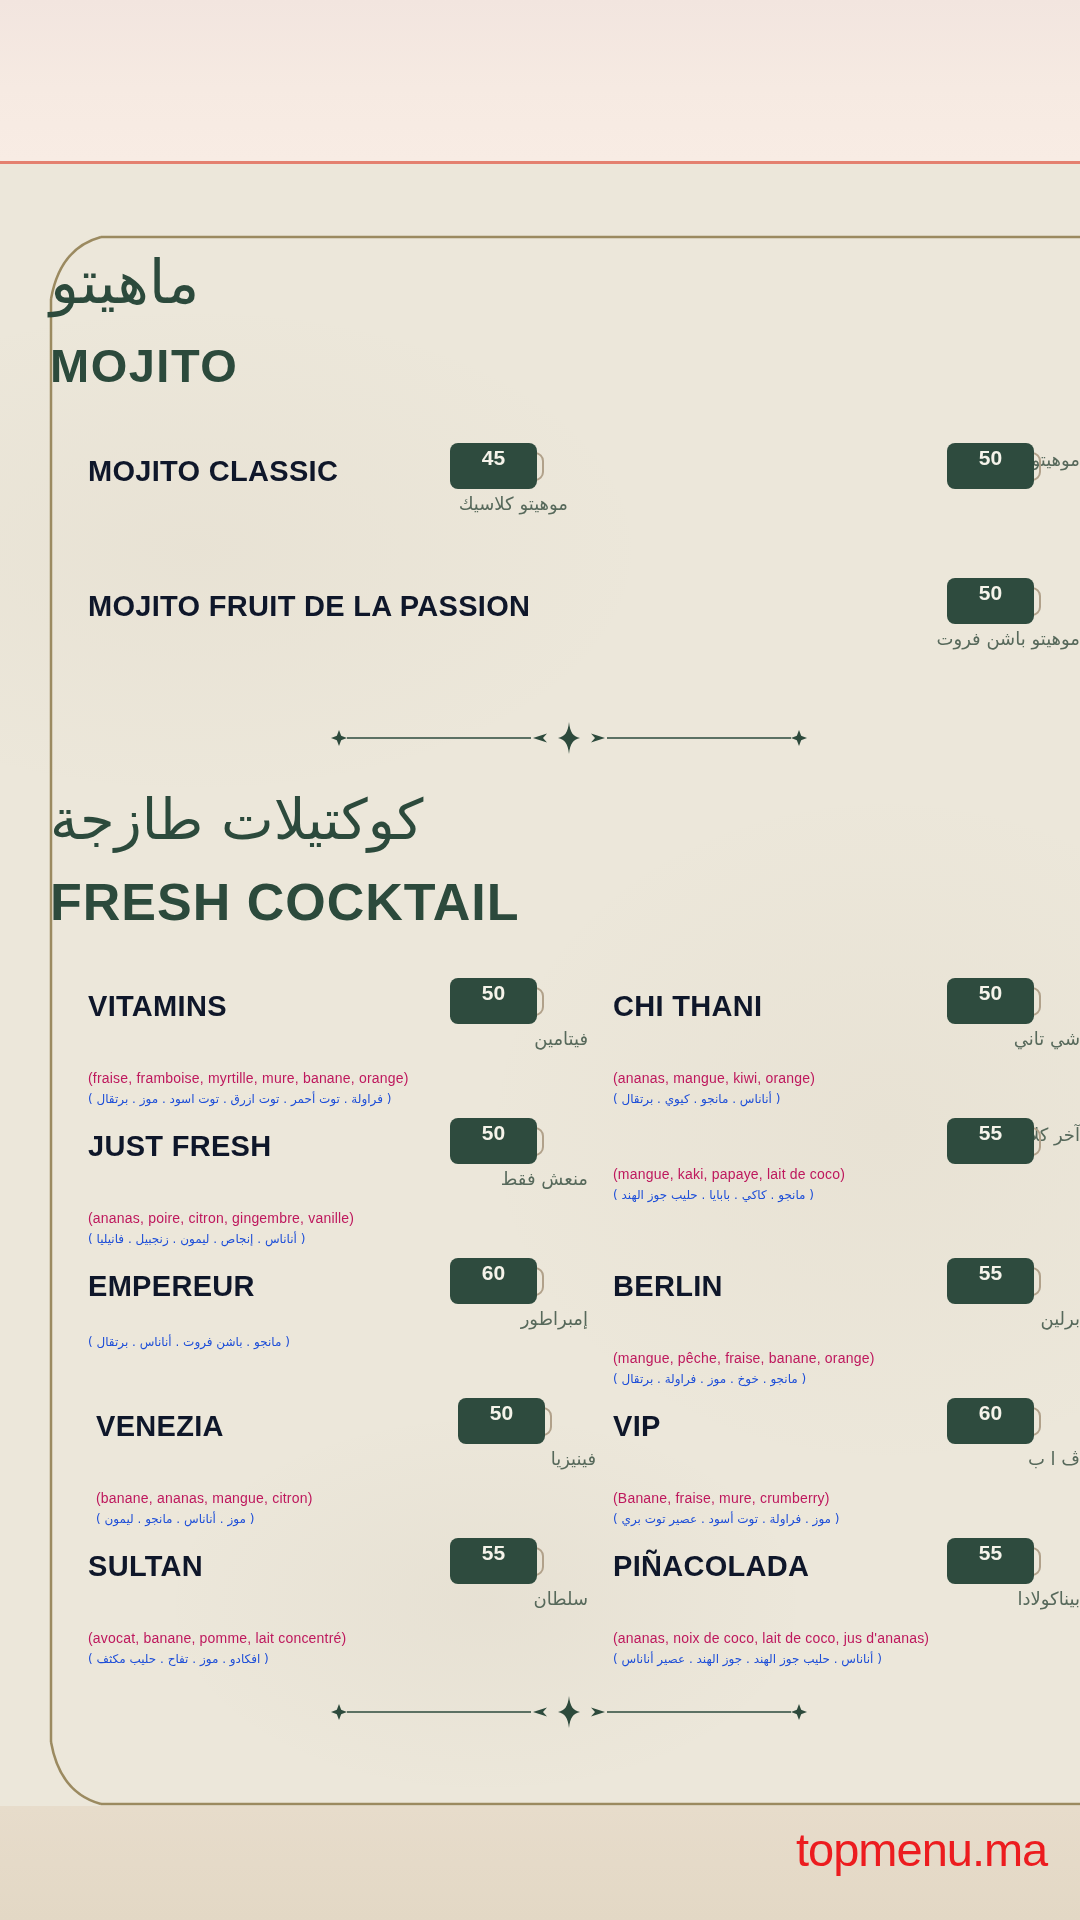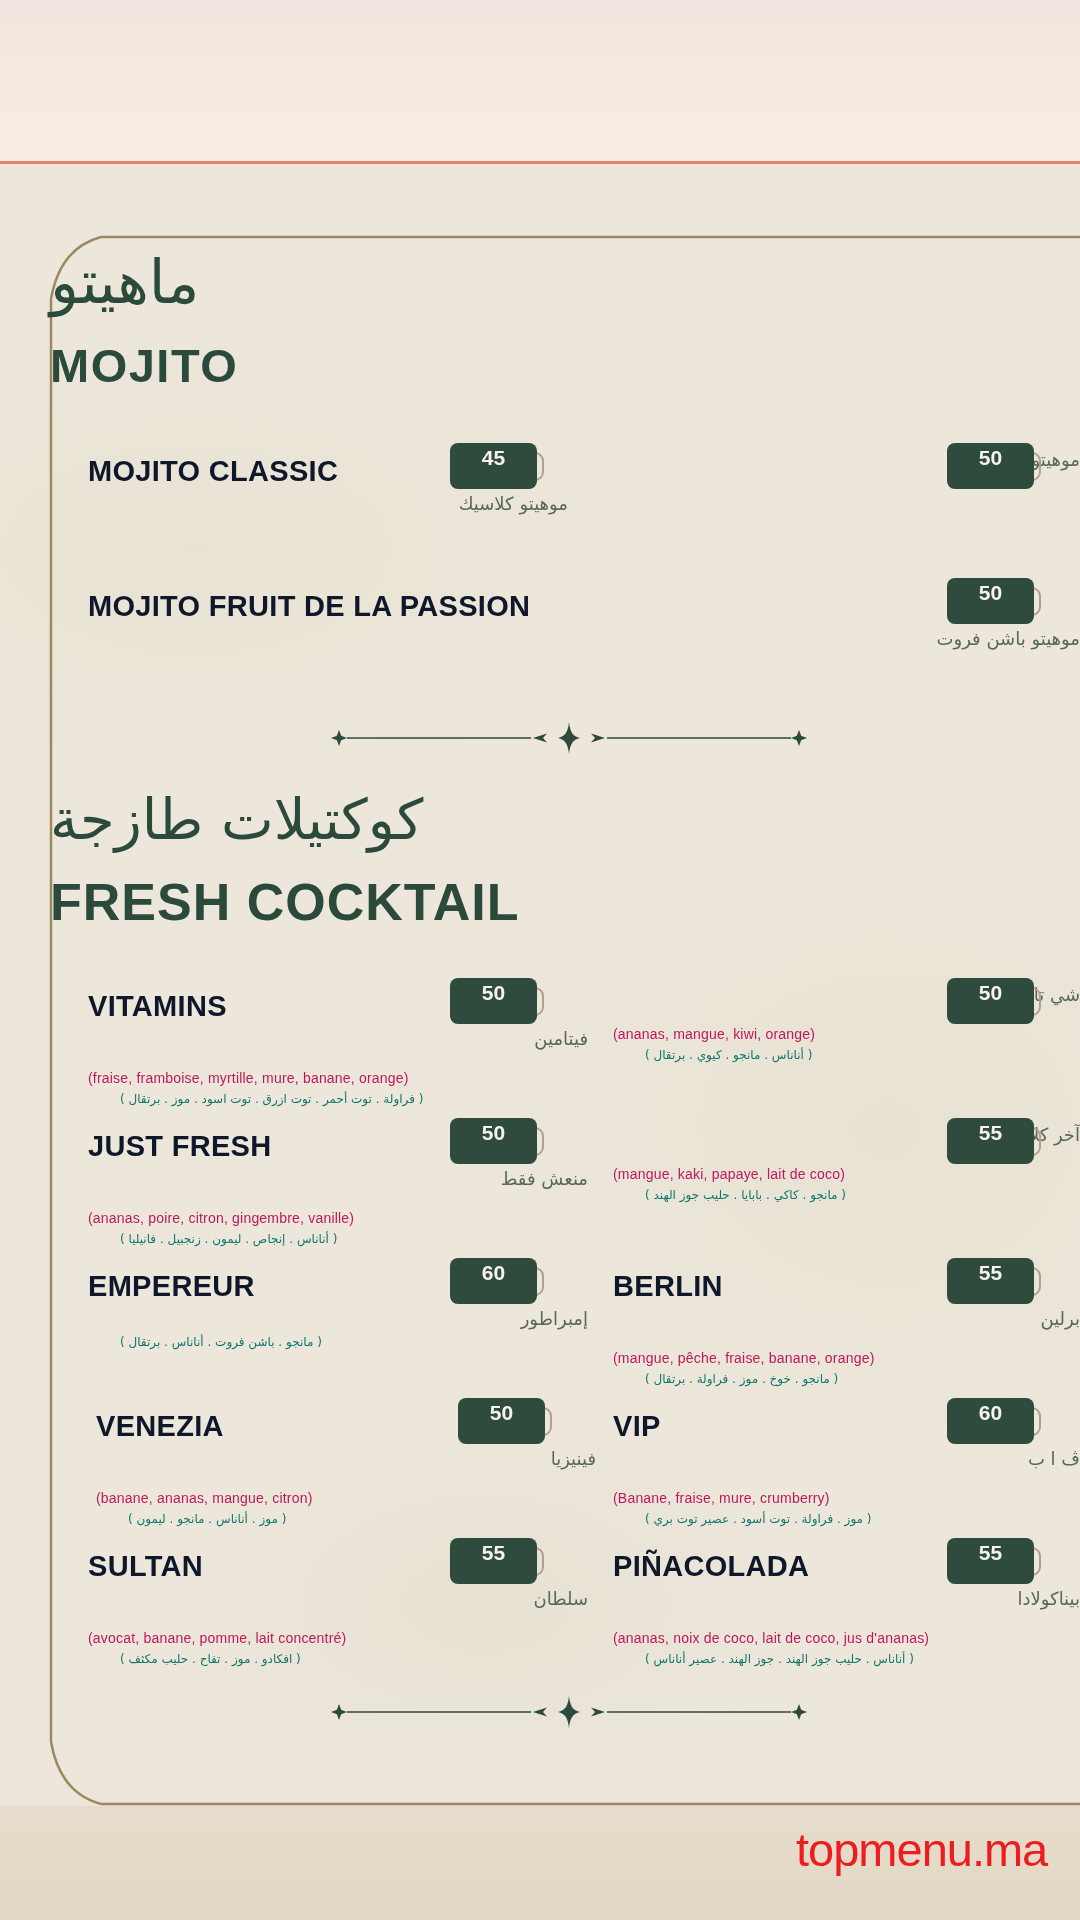--- a/index.html
+++ b/index.html
@@ -26,21 +26,21 @@
   .hdr{position:absolute;left:50px;width:1030px;text-align:left;color:#2c4a3c;}
   .hdr-ar1{top:246px;font-family:"DejaVu Sans",sans-serif;font-size:60px;line-height:1.2;}
   .hdr-en1{top:338px;font-size:47px;font-weight:800;letter-spacing:1.5px;}
   .hdr-ar2{top:786px;font-family:"DejaVu Sans",sans-serif;font-size:56px;line-height:1.2;}
   .hdr-en2{top:872px;font-size:52px;font-weight:800;letter-spacing:1px;}
 
   .cell{position:absolute;}
   .item-title{font-weight:700;font-size:29px;line-height:32px;color:#0f172a;letter-spacing:.3px;margin-top:12px;}
   .item-ar{font-family:"DejaVu Sans",sans-serif;font-size:18px;line-height:24px;color:#57695b;margin-top:5px;direction:rtl;text-align:right;}
   .item-desc{font-size:14px;line-height:19px;color:#be185d;margin-top:18px;letter-spacing:.2px;}
-  .item-desc-ar{font-family:"DejaVu Sans",sans-serif;font-size:12px;line-height:17px;color:#0f766e;margin-top:3px;direction:rtl;text-align:left;margin-left:32px;}
+  .item-desc-ar{font-family:"DejaVu Sans",sans-serif;font-size:12px;line-height:17px;color:#1d4ed8;margin-top:3px;direction:rtl;text-align:left;}
 
   .badge-wrap{position:absolute;top:0;width:87px;height:30px;}
   .badge-shadow{position:absolute;left:8px;top:9px;width:86px;height:29px;border:2px solid #b1a18a;border-radius:9px;box-sizing:border-box;}
   .badge{position:absolute;left:0;top:0;width:87px;height:46px;background:#2e4b3e;border-radius:8px;
     color:#f5f3ea;font-weight:700;font-size:21px;line-height:30px;text-align:center;z-index:1;}
   .pos-l{left:362px;} .pos-r{left:334px;} .pos-f{left:859px;}
 
   .divider{position:absolute;left:329px;width:480px;height:38px;}
 
   .watermark{position:absolute;left:796px;top:1826px;font-size:47px;line-height:1;color:#ec1c1f;letter-spacing:-1px;}
@@ -122,20 +122,21 @@
     <div class="item-ar" dir="rtl">فيتامين</div>
     <div class="item-desc">(fraise, framboise, myrtille, mure, banane, orange)</div>
     <div class="item-desc-ar" dir="rtl">( فراولة . توت أحمر . توت ازرق . توت اسود . موز . برتقال )</div>
     <div class="badge-wrap pos-l">
       <span class="badge-shadow"></span>
       <span class="badge">50</span>
     </div>
   </div>
 
   <div class="cell" style="left:613px;top:978px;width:467px">
+    <div class="item-title">CHI THANI</div>
     <div class="item-ar" dir="rtl">شي تاني</div>
     <div class="item-desc">(ananas, mangue, kiwi, orange)</div>
     <div class="item-desc-ar" dir="rtl">( أناناس . مانجو . كيوي . برتقال )</div>
     <div class="badge-wrap pos-r">
       <span class="badge-shadow"></span>
       <span class="badge">50</span>
     </div>
   </div>
 
   <div class="cell" style="left:88px;top:1118px;width:500px">

